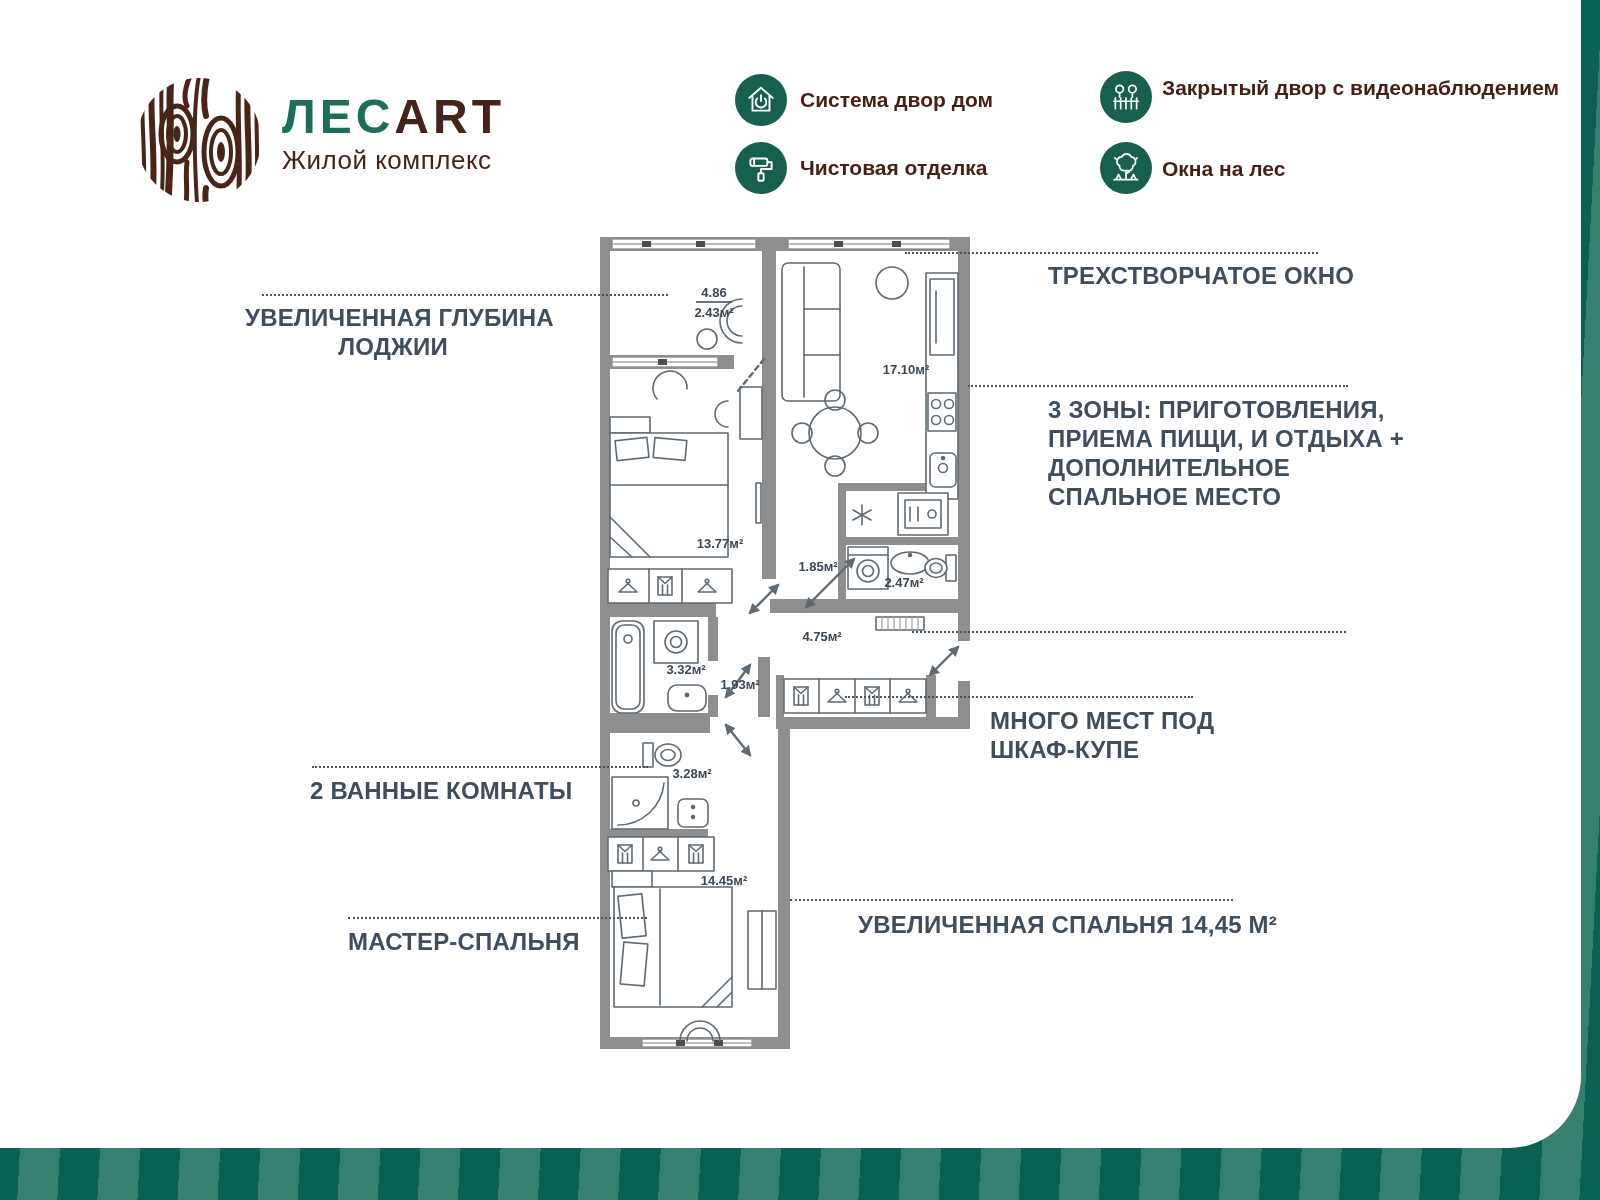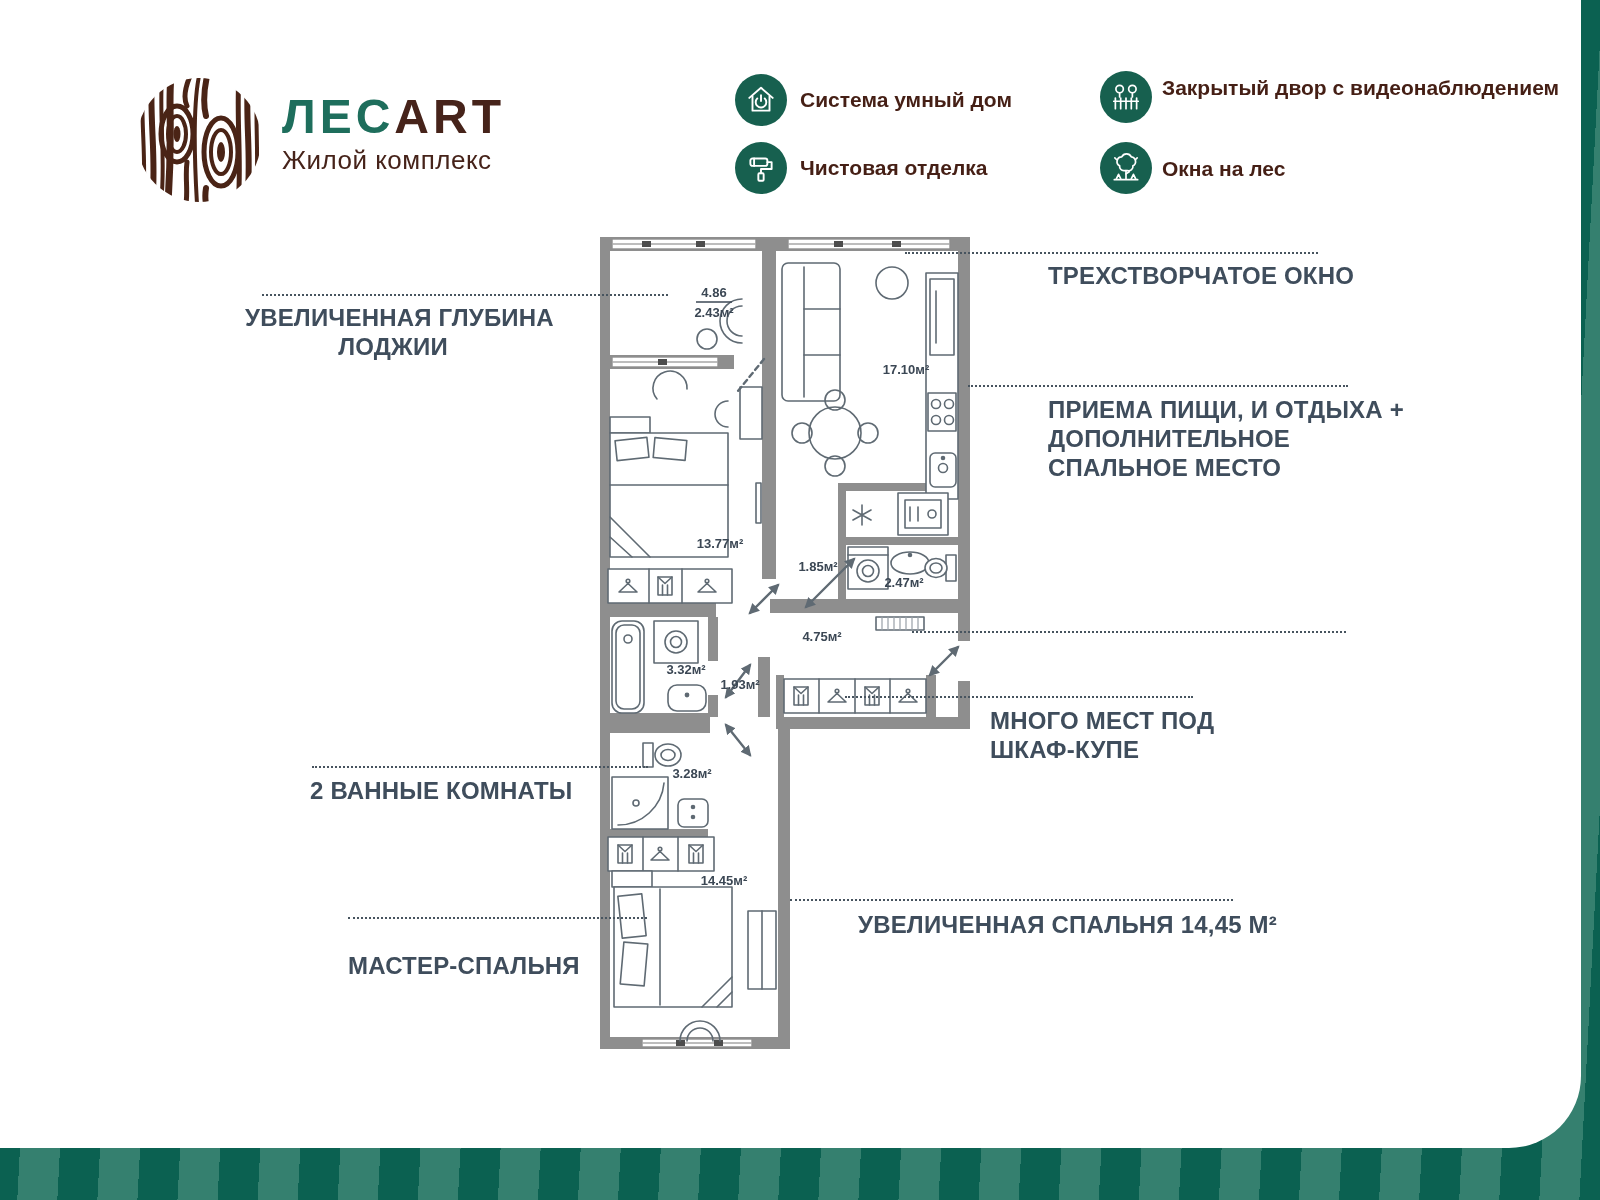--- a/index.html
+++ b/index.html
@@ -73,21 +73,21 @@
 
   <div class="feat-icon" style="left:735px;top:74px;">
     <svg width="34" height="34" viewBox="0 0 32 32" fill="none" stroke="#ffffff" stroke-width="1.8" stroke-linecap="round" stroke-linejoin="round">
       <path d="M5,14 L16,4.5 L27,14"></path>
         <path d="M8,12.5 V26 H24 V12.5"></path>
       <path d="M12.5,14.5 a5,5 0 1,0 7,0"></path>
         <line x1="16" y1="11.5" x2="16" y2="17"></line>
     </svg>
   </div>
   <div class="feat-label" style="left:800px;top:87px;">
-    <span>Система умный дом</span>
+    <span>Система двор дом</span>
   </div>
 
   <div class="feat-icon" style="left:735px;top:142px;">
     <svg width="34" height="34" viewBox="0 0 32 32" fill="none" stroke="#ffffff" stroke-width="1.8" stroke-linecap="round" stroke-linejoin="round">
       <rect x="6" y="7" width="16" height="7" rx="2"></rect>
         <line x1="9.5" y1="7" x2="9.5" y2="14"></line>
       <path d="M22,10.5 H26 V17 H16 V21"></path>
         <rect x="13.5" y="21" width="5" height="7" rx="1"></rect>
     </svg>
   </div>
@@ -352,40 +352,41 @@
     <span>ЛОДЖИИ</span>
   </div>
 
   <div class="leader" style="left:905px;top:252px;width:413px;"></div>
   <div class="callout" style="left:1048px;top:261px;text-align:right;">
     <span>ТРЕХСТВОРЧАТОЕ ОКНО</span>
   </div>
 
   <div class="leader" style="left:968px;top:385px;width:380px;"></div>
   <div class="callout" style="left:1048px;top:395px;">
+    <span>3 ЗОНЫ: ПРИГОТОВЛЕНИЯ,</span>
     <span>ПРИЕМА ПИЩИ, И ОТДЫХА +</span>
     <span>ДОПОЛНИТЕЛЬНОЕ</span>
     <span>СПАЛЬНОЕ МЕСТО</span>
   </div>
 
   <div class="leader" style="left:912px;top:631px;width:434px;"></div>
 
   <div class="leader" style="left:845px;top:696px;width:348px;"></div>
   <div class="callout" style="left:990px;top:706px;">
     <span>МНОГО МЕСТ ПОД</span>
     <span>ШКАФ-КУПЕ</span>
   </div>
 
   <div class="leader" style="left:312px;top:766px;width:336px;"></div>
   <div class="callout" style="left:310px;top:776px;">
     <span>2 ВАННЫЕ КОМНАТЫ</span>
   </div>
 
   <div class="leader" style="left:348px;top:917px;width:299px;"></div>
-  <div class="callout" style="left:348px;top:927px;margin-top:24px;">
+  <div class="callout" style="left:348px;top:927px;">
     <span>МАСТЕР-СПАЛЬНЯ</span>
   </div>
 
   <div class="leader" style="left:790px;top:899px;width:443px;"></div>
   <div class="callout" style="left:858px;top:910px;">
     <span>УВЕЛИЧЕННАЯ СПАЛЬНЯ 14,45 М²</span>
   </div>
 </div>
 
 </body></html>

